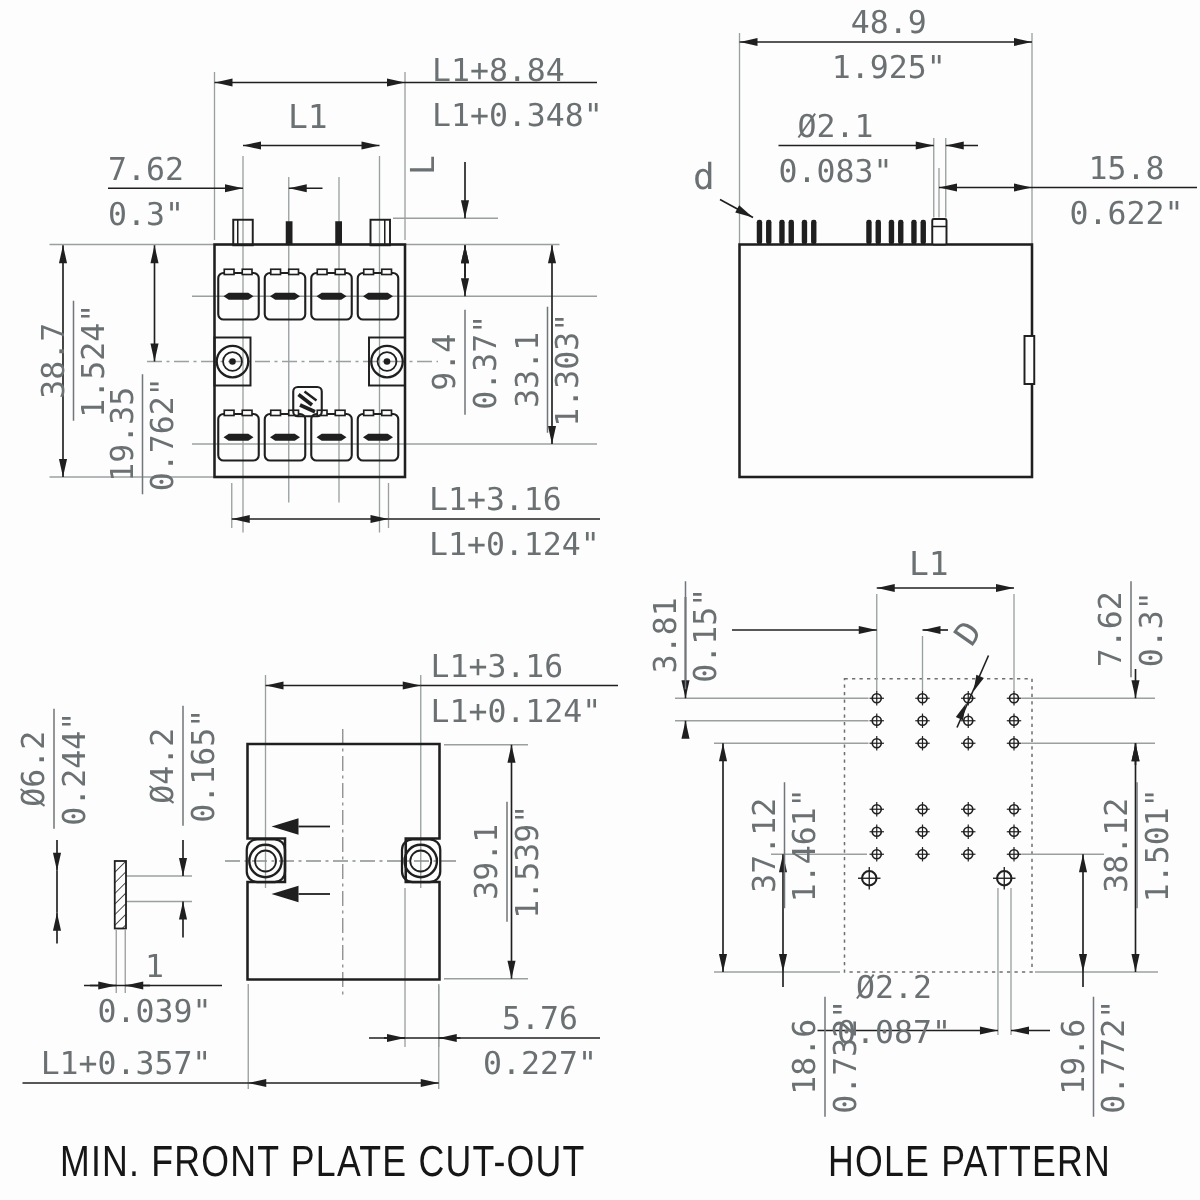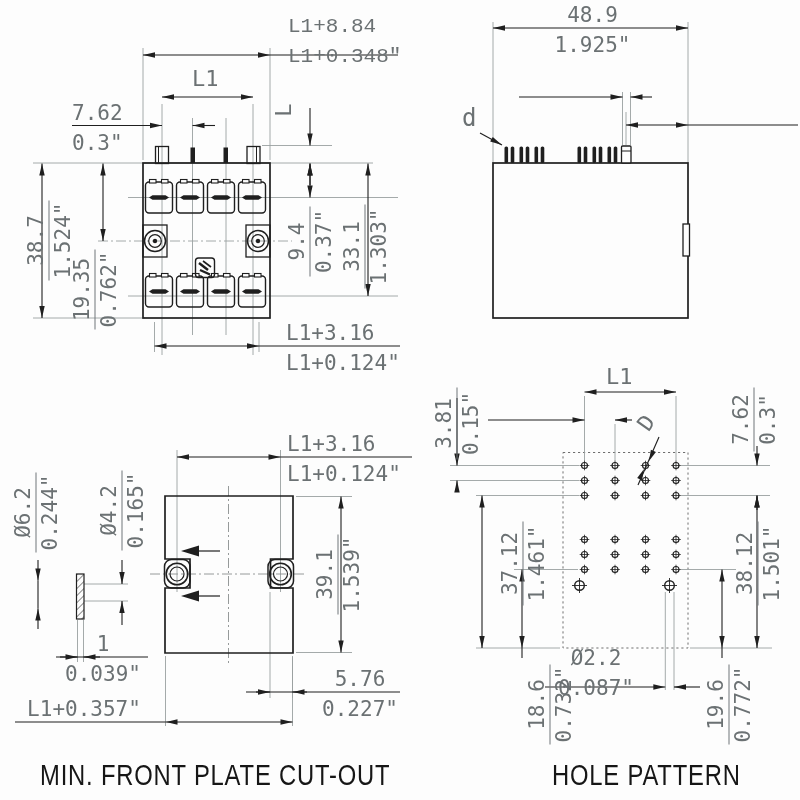--- a/index.html
+++ b/index.html
@@ -270,21 +270,21 @@
           <use href="#sh" x="645.5" y="569.5"></use>
           <use href="#sh" x="676" y="569.5"></use>
     </g>
     <g>
       <use href="#lh" x="579.5" y="585.5"></use>
       <use href="#lh" x="669.5" y="585.5"></use>
     </g>
   </g>
 </svg>
 
-  <div class="dim fh" style="left:288px;top:16px;font-family:Liberation Mono, monospace;">
+  <div class="dim fh" style="left:288px;top:36px;">
     <span class="num">L1+8.84</span>
     <span class="den">L1+0.348"</span>
   </div>
   <div class="lbl" style="left:192px;top:68px;">L1</div>
   <div class="dim fh" style="left:72px;top:102px;">
     <span class="num">7.62</span>
     <span class="den">0.3"</span>
   </div>
   <div class="lbl rot" style="left:277px;top:99px;">L</div>
   <div class="dim fv" style="left:275px;top:217px;width:70px;">
@@ -309,20 +309,28 @@
   </div>
   <div class="dim fh" style="left:286px;top:322px;">
     <span class="num">L1+3.16</span>
     <span class="den">L1+0.124"</span>
   </div>
 
   <div class="dim fh ctr" style="left:545px;top:4px;width:95px;">
     <span class="num">48.9</span>
     <span class="den">1.925"</span>
   </div>
+  <div class="dim fh ctr" style="left:517px;top:73px;width:80px;">
+    <span class="num">Ø2.1</span>
+    <span class="den">0.083"</span>
+  </div>
+  <div class="dim fh ctr" style="left:705px;top:101px;width:92px;">
+    <span class="num">15.8</span>
+    <span class="den">0.622"</span>
+  </div>
   <div class="lbl" style="left:462px;top:107px;font-size:24px;">d</div>
 
   <div class="dim fh" style="left:287px;top:433px;">
     <span class="num">L1+3.16</span>
     <span class="den">L1+0.124"</span>
   </div>
   <div class="dim fv" style="left:-4px;top:488px;width:80px;">
     <span class="num">Ø6.2</span>
     <span class="bar"></span>
     <span class="den">0.244"</span>

